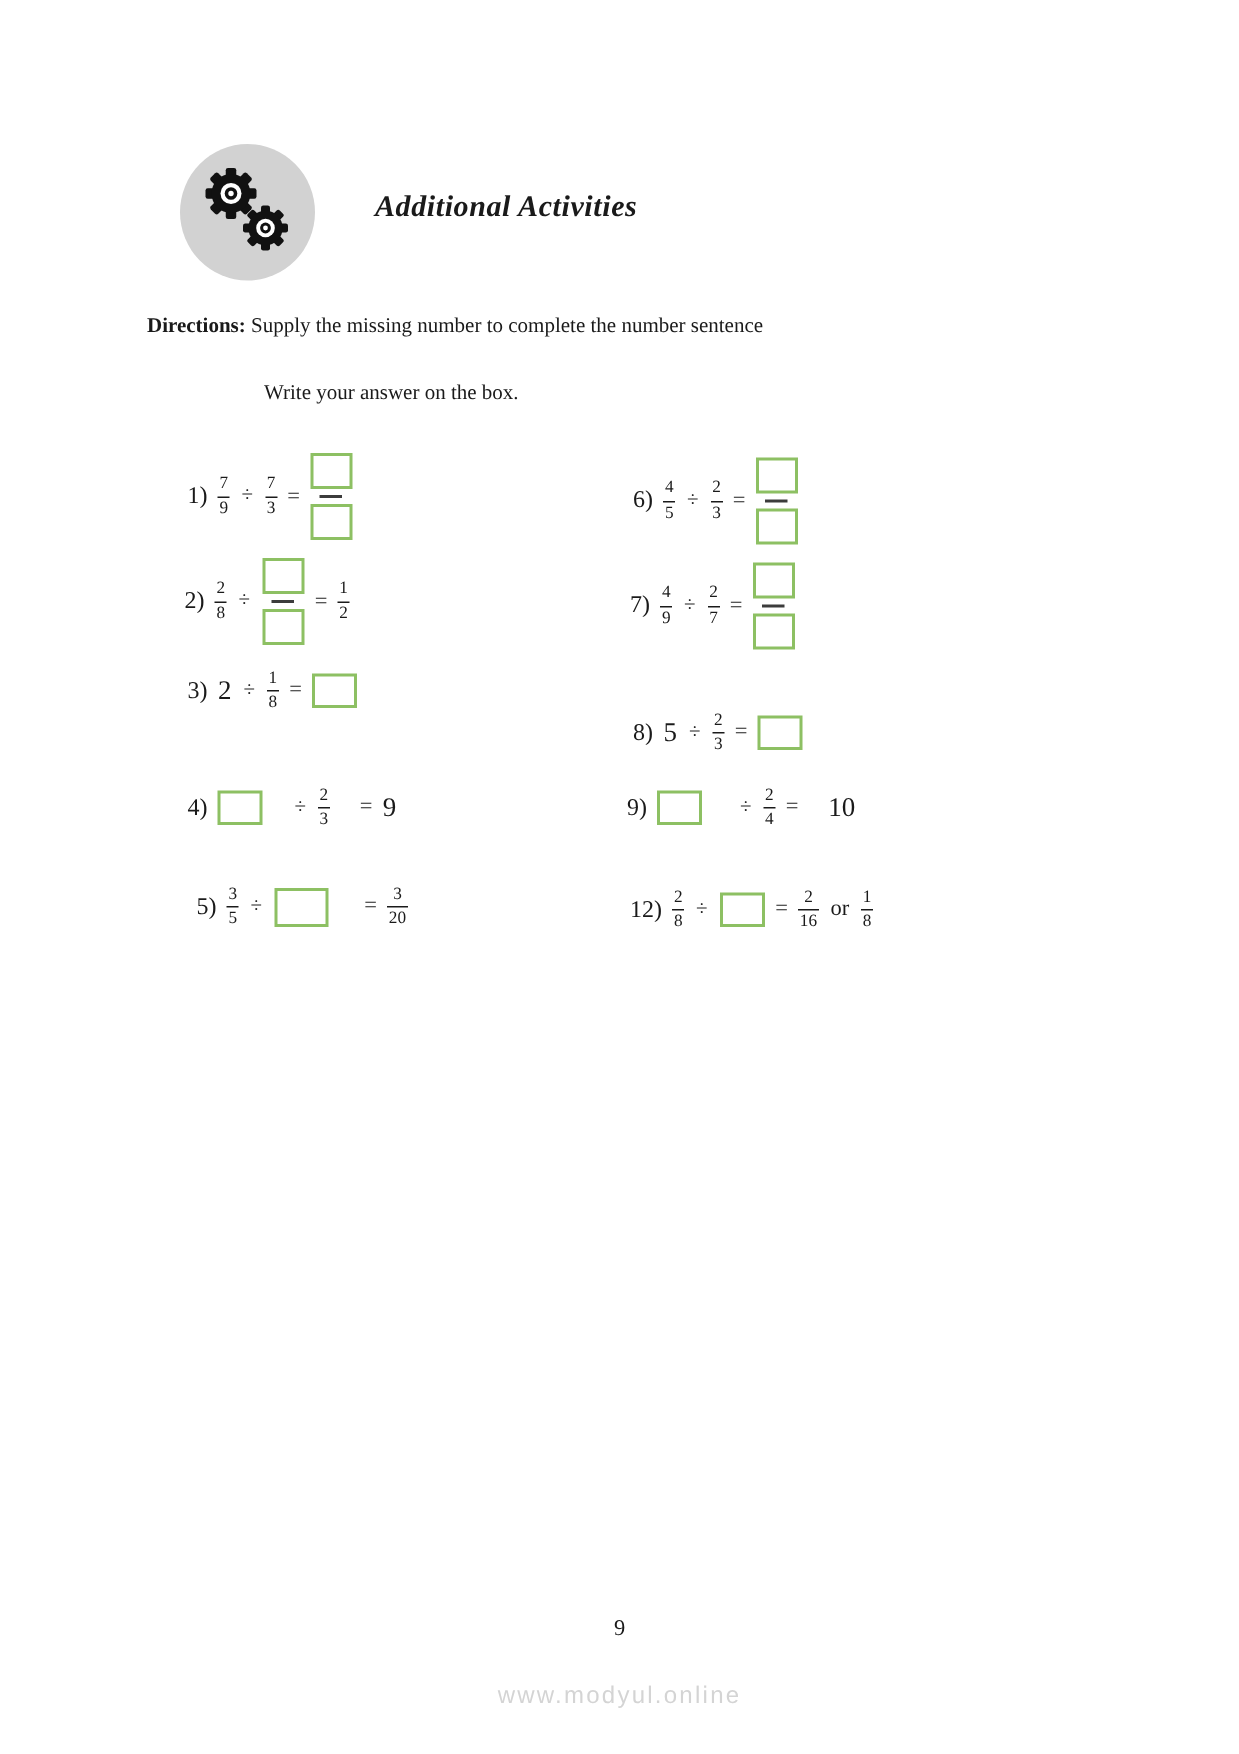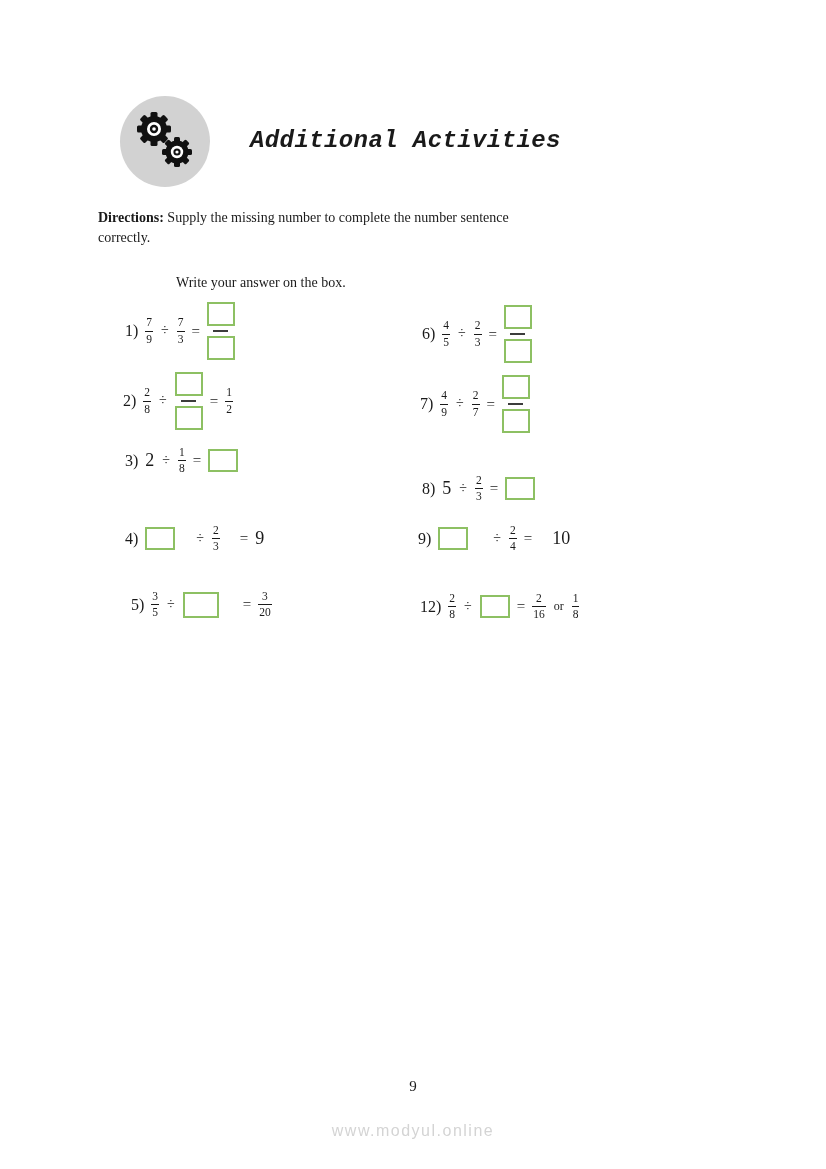--- a/index.html
+++ b/index.html
@@ -7,35 +7,35 @@
     width:826px;height:1169px;position:relative;background:#ffffff;
     font-family:"Liberation Serif",serif;color:#1a1a1a;overflow:hidden;
   }
   .icon-circle{
     position:absolute;left:120px;top:96px;width:90px;height:91px;
     border-radius:50%;background:#d2d2d2;
     display:flex;align-items:center;justify-content:center;
   }
   .title{
     position:absolute;left:250px;top:127px;
-    font-family:Liberation Mono, monospace;
-    font-weight:bold;font-style:italic;font-size:24px;letter-spacing:.4px;
+    font-family:Liberation Serif, serif;
+    font-weight:bold;font-style:italic;font-size:20px;letter-spacing:.4px;
   }
   .directions{
     position:absolute;left:98px;top:208px;width:600px;
     font-size:14px;line-height:20px;
   }
   .directions b{font-weight:bold;}
   .directions .line{white-space:pre;}
   .directions .indent{padding-left:78px;margin-top:25px;}
 
   .problem{position:absolute;display:flex;align-items:center;gap:7px;}
   .plabel{font-size:16px;}
   .int{font-size:18px;}
-  .word{font-size:12px;padding:0 1px;}
+  .word{font-size:15px;padding:0 1px;}
   .op{font-size:14px;padding:0 1px;}
   .eq{font-size:15px;}
   .frac{display:flex;flex-direction:column;align-items:center;line-height:1;}
   .frac .fn,.frac .fd{font-size:11.5px;line-height:1.15;padding:0 1px;}
   .frac .fl{height:1px;background:#1a1a1a;align-self:stretch;margin:1px 0;}
   .abox{
     display:inline-block;width:30px;height:23px;box-sizing:border-box;
     border:2px solid #8dc063;background:#ffffff;
   }
   .boxfrac{display:flex;flex-direction:column;align-items:center;gap:4px;}
@@ -77,21 +77,20 @@
         <circle r="1.6" fill="#ffffff"></circle>
       </g>
     </g>
   </svg>
 </div>
 
 <div class="title">Additional Activities</div>
 
 <div class="directions">
   <div class="line"><b>Directions:</b><span> Supply the missing number to complete the number sentence</span></div>
-  <div class="line">correctly.</div>
   <div class="line indent">Write your answer on the box.</div>
 </div>
 
 <div class="problem" style="left:125px;top:302px;">
     <span class="plabel">1)</span>
     <span class="frac">
       <span class="fn">7</span>
       <span class="fl"></span>
       <span class="fd">9</span>
     </span>

